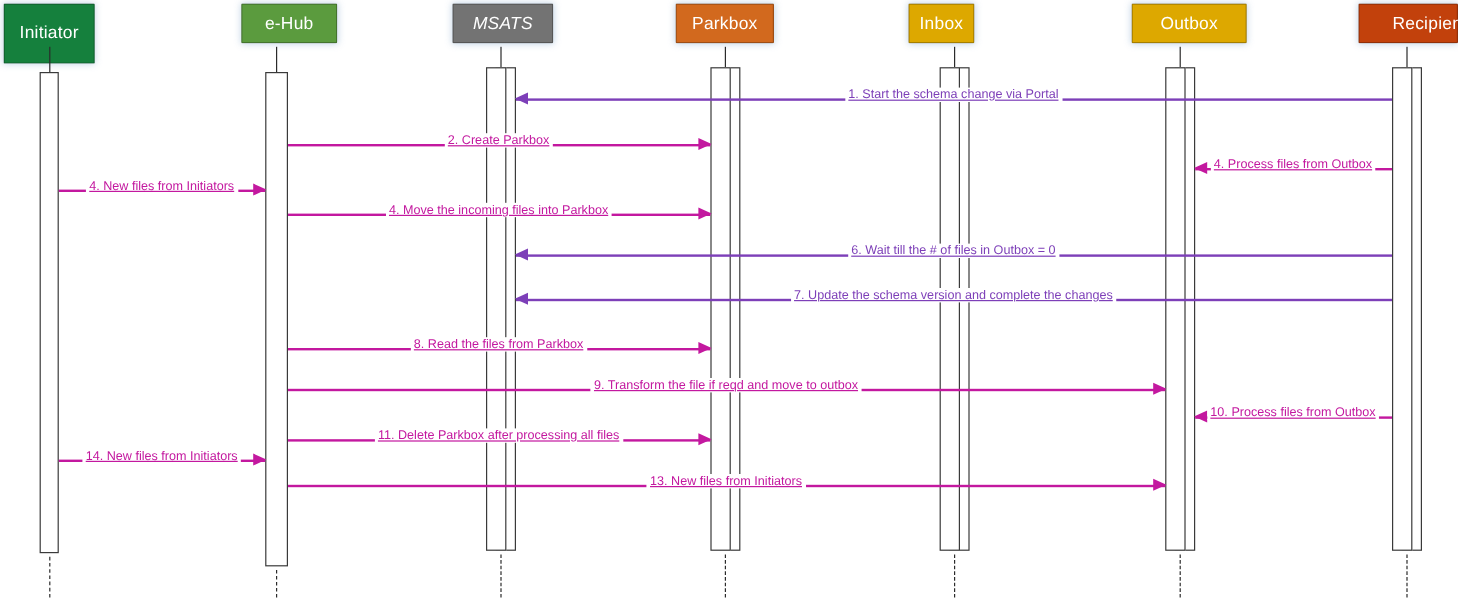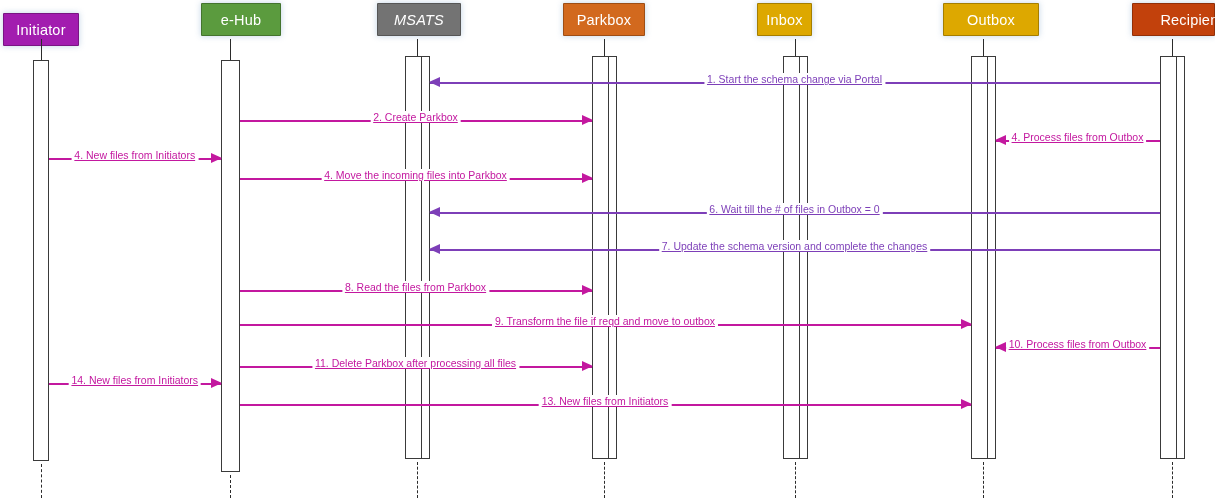--- a/index.html
+++ b/index.html
@@ -88,21 +88,21 @@
     line-height: 12px;
     color: currentColor;
     white-space: nowrap;
     text-decoration: underline;
   }
 </style>
 </head>
 <body>
 
 <div id="diagram-root">
-    <div class="participant-box" style="left: 3px; top: 13px; width: 76px; height: 33px; background: #a21caf;">Initiator</div>
+    <div class="participant-box" style="left: 3px; top: 3px; width: 76px; height: 50px; background: #15803d;">Initiator</div>
     <div class="lifeline-stub" style="left: 41px; top: 39px; height: 21px;"></div>
     <div class="activation" style="left: 33px; top: 60px; width: 16px; height: 401px;"></div>
     <div class="lifeline-dash" style="left: 41px; top: 464px; height: 34px;"></div>
     <div class="participant-box" style="left: 190px; top: 3px; width: 80px; height: 33px; background: rgb(91, 155, 62); margin-left: 11px;">e-Hub</div>
     <div class="lifeline-stub" style="left: 230px; top: 39px; height: 21px;"></div>
     <div class="activation" style="left: 220.5px; top: 60px; width: 19px; height: 412px;"></div>
     <div class="lifeline-dash" style="left: 230px; top: 475px; height: 23px;"></div>
     <div class="participant-box" style="left: 377px; top: 3px; width: 84px; height: 33px; background: #737373; font-style: italic;">MSATS</div>
     <div class="lifeline-stub" style="left: 417px; top: 39px; height: 17px;"></div>
     <div class="activation" style="left: 412.5px; top: 56px; width: 17px; height: 403px;"></div>

